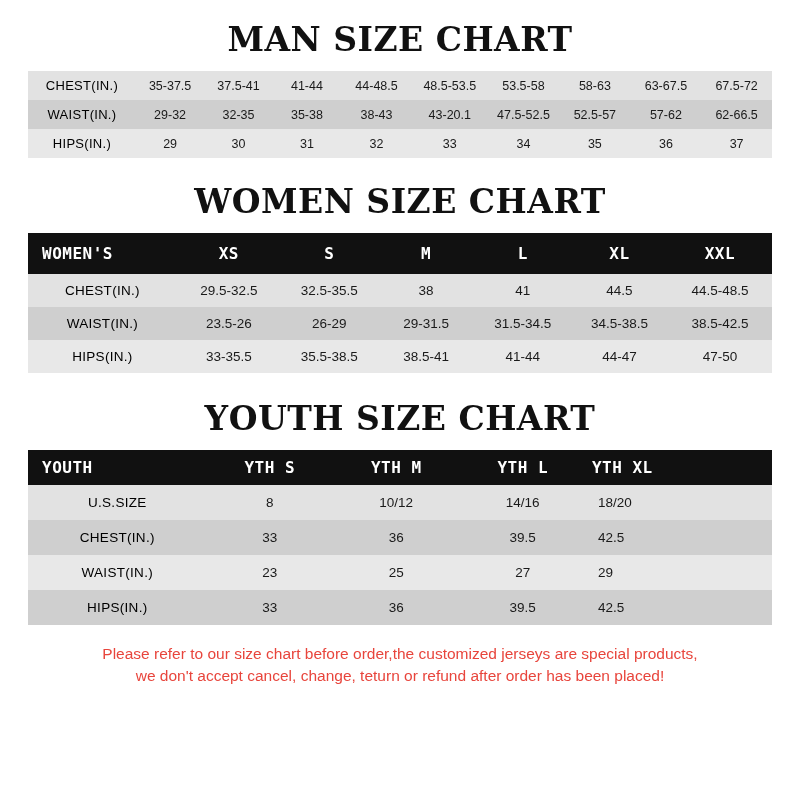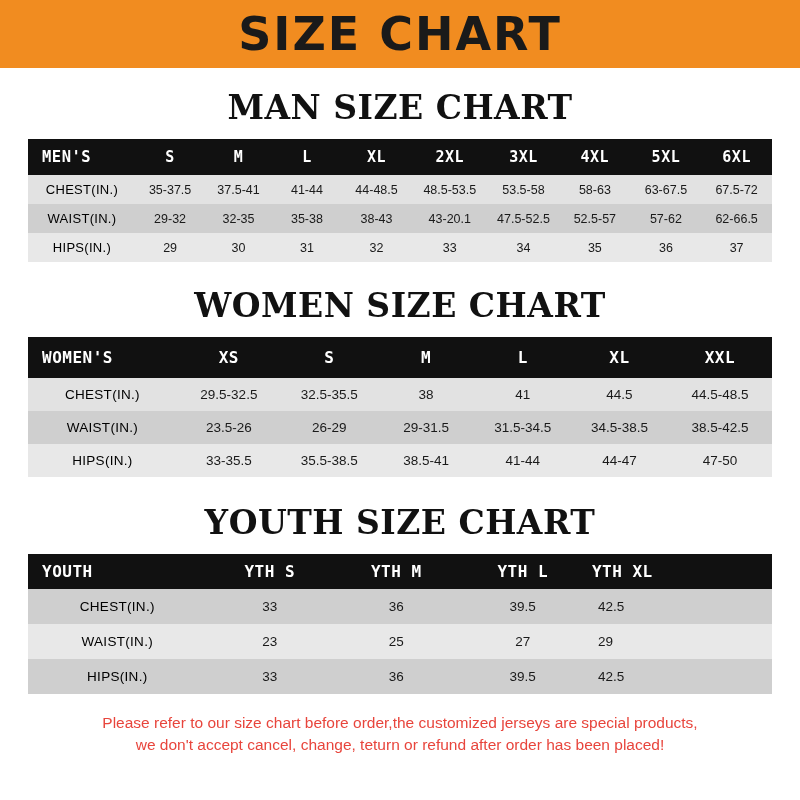--- a/index.html
+++ b/index.html
@@ -111,53 +111,38 @@
     line-height: 1.45;
     font-family: "Liberation Sans", sans-serif;
   }
   .note div { white-space: nowrap; }
 </style>
 </head>
 <body>
 
 <div class="page">
 
-  <div class="banner">
-    <div class="banner-title">SIZE CHART</div>
-  </div>
 
   <div class="content">
 
     <div class="section-title t1">MAN SIZE CHART</div>
     <table class="size-table men">
       <colgroup>
         <col style="width:14.5%">
           <col style="width:9.2%">
           <col style="width:9.2%">
           <col style="width:9.2%">
         <col style="width:9.5%">
           <col style="width:10.2%">
           <col style="width:9.6%">
           <col style="width:9.6%">
         <col style="width:9.5%">
           <col style="width:9.5%">
       </colgroup>
       <tbody>
-          <tr class="head-row">
-        <th class="rowlabel">MEN'S</th>
-        <th>S</th>
-        <th>M</th>
-        <th>L</th>
-        <th>XL</th>
-        <th>2XL</th>
-        <th>3XL</th>
-        <th>4XL</th>
-        <th>5XL</th>
-        <th>6XL</th>
-      </tr>
       <tr class="band-light">
         <td class="rowlabel">CHEST(IN.)</td>
         <td>35-37.5</td>
         <td>37.5-41</td>
         <td>41-44</td>
         <td>44-48.5</td>
         <td>48.5-53.5</td>
         <td>53.5-58</td>
         <td>58-63</td>
         <td>63-67.5</td>
@@ -251,20 +236,27 @@
           <col style="width:25%">
       </colgroup>
       <tbody>
           <tr class="head-row">
         <th class="rowlabel">YOUTH</th>
         <th>YTH S</th>
         <th>YTH M</th>
         <th>YTH L</th>
         <th style="text-align:left;padding-left:6px">YTH XL</th>
       </tr>
+      <tr class="band-light">
+        <td class="rowlabel">U.S.SIZE</td>
+        <td>8</td>
+        <td>10/12</td>
+        <td>14/16</td>
+        <td style="text-align:left;padding-left:12px">18/20</td>
+      </tr>
       <tr class="band-mid">
         <td class="rowlabel">CHEST(IN.)</td>
         <td>33</td>
         <td>36</td>
         <td>39.5</td>
         <td style="text-align:left;padding-left:12px">42.5</td>
       </tr>
       <tr class="band-lighter">
         <td class="rowlabel">WAIST(IN.)</td>
         <td>23</td>

